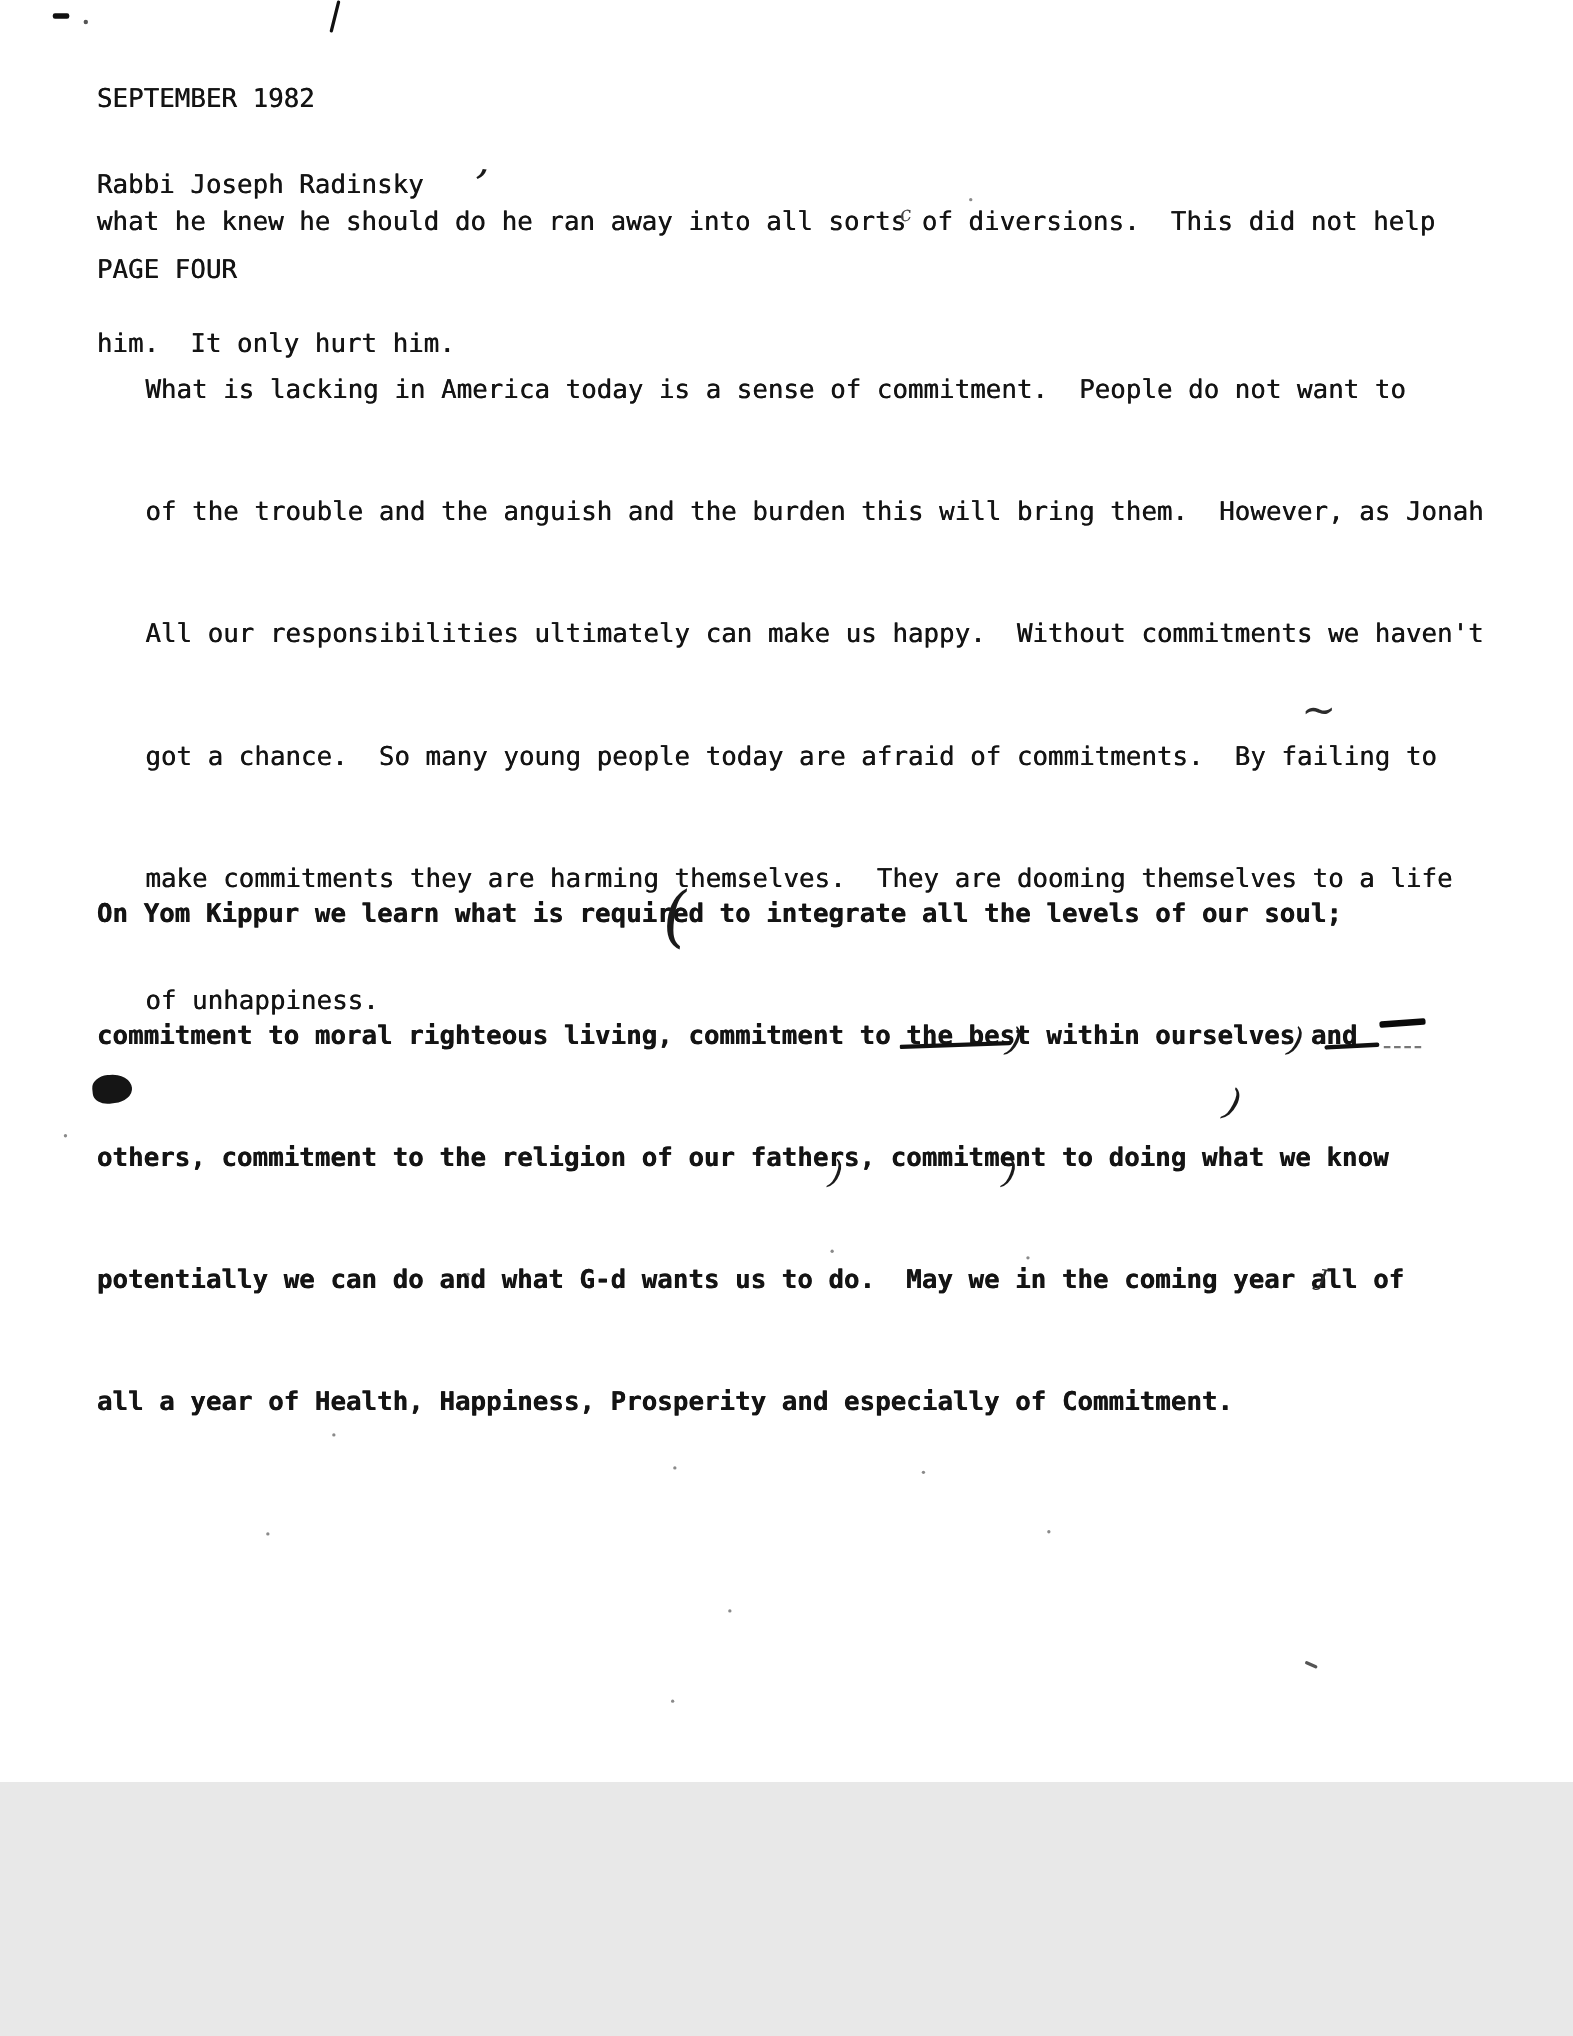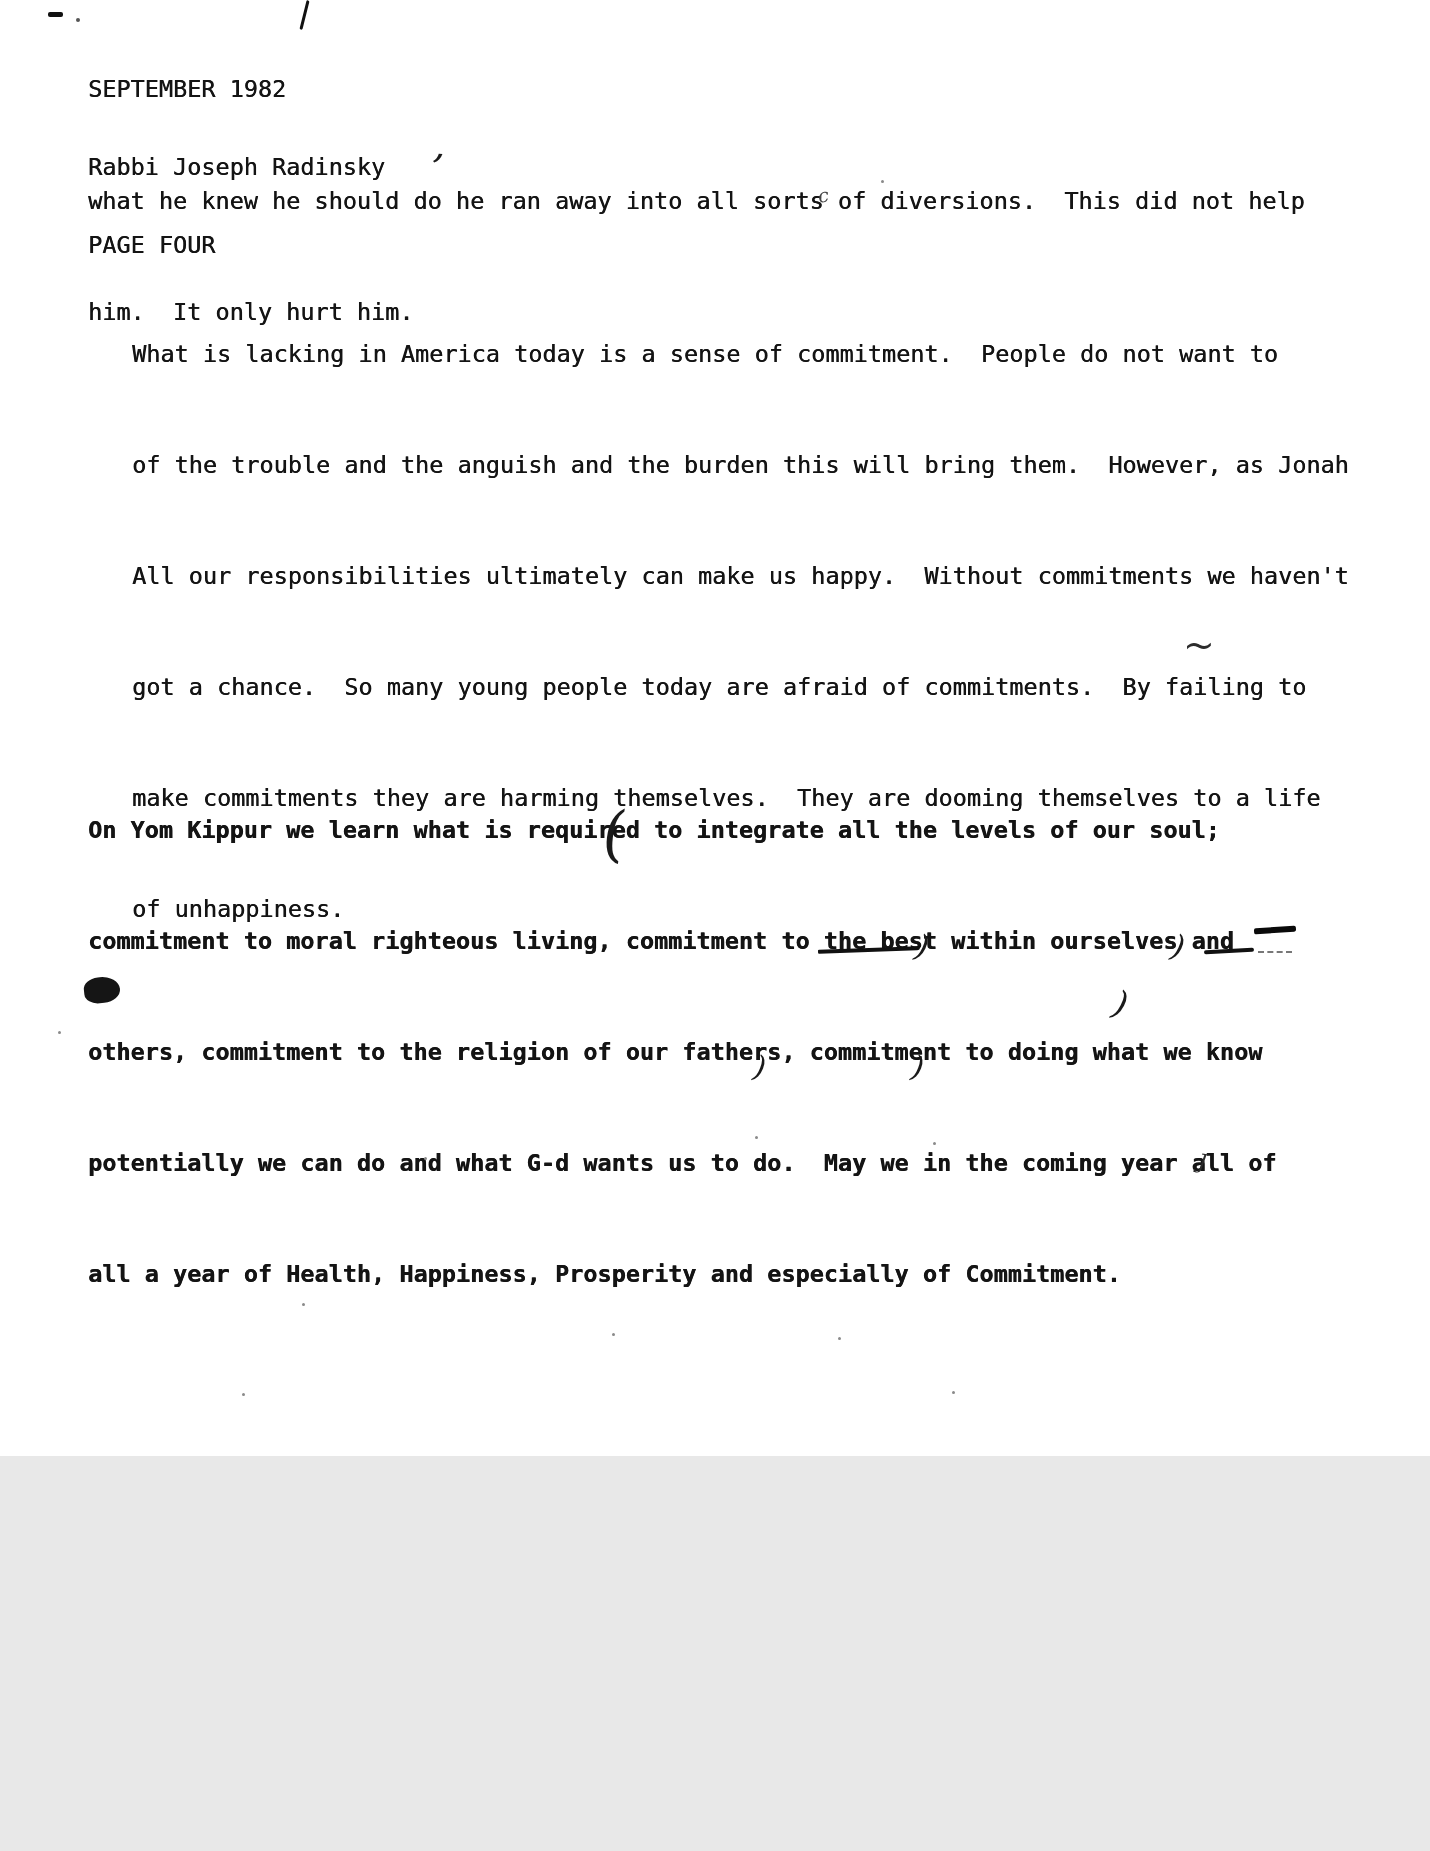--- a/index.html
+++ b/index.html
@@ -1,18 +1,18 @@
 <!DOCTYPE html>
 <html><head>
 <meta charset="utf-8">
 <style>
   html,body{margin:0;padding:0;background:#e8e8e8;}
   .page{
     position:relative;
-    width:1430px;height:1456px;
+    width:1430px;height:1620px;
     background:#ffffff;
     overflow:hidden;
     font-family:"DejaVu Sans Mono","Liberation Mono",monospace;
     color:#141414;
   }
   .txtblock{
     position:absolute;left:88px;
     white-space:pre;
     font-size:23.5px;
     text-shadow:0.4px 0 currentColor;

